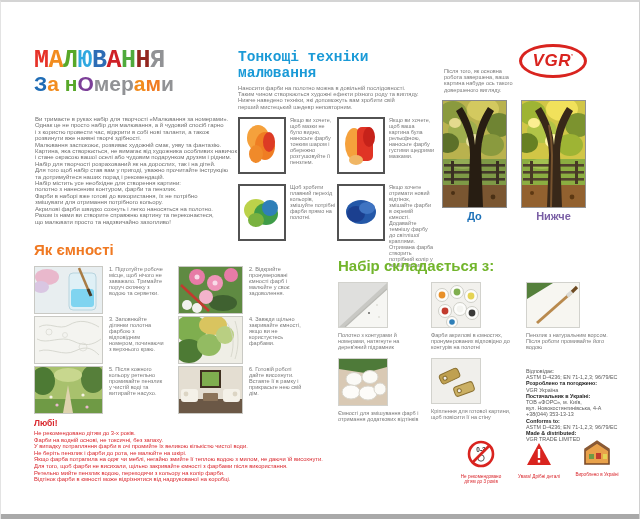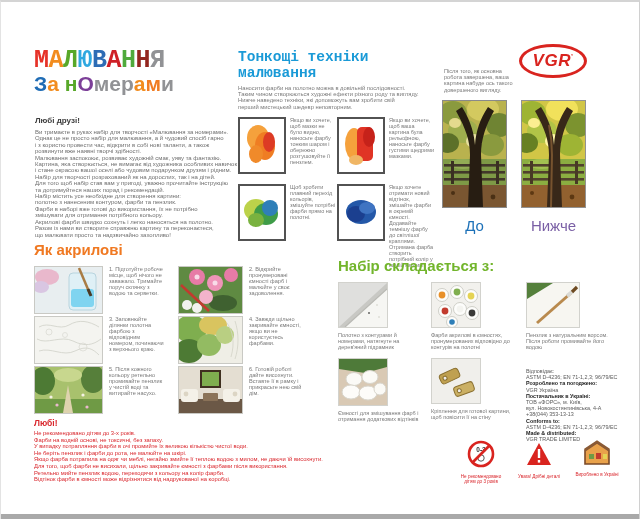--- a/index.html
+++ b/index.html
@@ -21,21 +21,21 @@
   .tech-frame{width:44px;height:53px;border:2px solid #525252;background:#fff;flex:none;display:flex;align-items:center;justify-content:center;}
   .tech-text{font-size:5.5px;line-height:6px;color:#7a7a7a;}
   
   .note .ln{font-size:5.6px;line-height:6.2px;color:#7a7a7a;}
   .logo-oval{width:62px;height:28px;border:3px solid #d9241f;border-radius:50%;display:flex;align-items:center;justify-content:center;}
   .logo-oval span{color:#d9241f;font-weight:800;font-style:italic;font-size:17px;letter-spacing:0.5px;}
   .logo-r{font-size:7px !important;vertical-align:super;font-style:normal !important;}
   .figures{display:flex;gap:14px;}
   .fig{width:65px;text-align:center;}
   .fig svg{display:block;border:1px solid #8a8a8a;}
-  .fig-label{margin-top:9px;font-size:15px;font-weight:400;}
+  .fig-label{margin-top:2px;font-size:11px;font-weight:700;}
   .lbl-before{color:#1d71b8;}
   .lbl-after{color:#7a5fa5;}
   .after-img{filter:saturate(1.2) brightness(1.06);}
   
   .howto-h{font-size:15px;font-weight:800;color:#f07922;margin:0 0 8px 0;}
   .howto-grid{display:grid;grid-template-columns:144px 150px;}
   .step{display:flex;gap:6px;margin-bottom:4px;height:46px;}
   .step svg{flex:none;border:1px solid #c9c9c4;}
   .step-text{width:56px;font-size:5.6px;line-height:6px;color:#7a7a7a;}
   
@@ -58,21 +58,20 @@
 <body>
 
 <div class="page">
 
   <div class="abs" style="left:33px;top:46px;">
     <div class="title-l1"><span style="color: rgb(230, 50, 40);">М</span><span style="color: rgb(242, 140, 30);">А</span><span style="color: rgb(88, 168, 41);">Л</span><span style="color: rgb(47, 168, 224);">Ю</span><span style="color: rgb(45, 108, 181);">В</span><span style="color: rgb(207, 32, 39);">А</span><span style="color: rgb(79, 170, 60);">Н</span><span style="color: rgb(147, 38, 31);">Н</span><span style="color: rgb(145, 146, 149);">Я</span></div>
     <div class="title-l2"><span style="color: rgb(31, 108, 181);">З</span><span style="color: rgb(242, 140, 30);">а</span><span style="color: rgb(145, 146, 149);"> </span><span style="color: rgb(88, 168, 41);">н</span><span style="color: rgb(124, 63, 152);">О</span><span style="color: rgb(145, 146, 149);">м</span><span style="color: rgb(145, 146, 149);">е</span><span style="color: rgb(145, 146, 149);">р</span><span style="color: rgb(242, 140, 30);">а</span><span style="color: rgb(240, 124, 35);">м</span><span style="color: rgb(145, 146, 149);">и</span></div>
   </div>
 
   <div class="abs" style="left:34px;top:114px;width:202px;">
-    <div class="intro-h">Любі друзі!</div>
     <div class="intro-lines">
         <div class="ln">Ви тримаєте в руках набір для творчості «Малювання за номерами».</div>
         <div class="ln">Однак це не просто набір для малювання, а й чудовий спосіб гарно</div>
         <div class="ln">і з користю провести час, відкрити в собі нові таланти, а також</div>
         <div class="ln">розвинути вже наявні творчі здібності.</div>
         <div class="ln">Малювання заспокоює, розвиває художній смак, уяву та фантазію.</div>
         <div class="ln">Картина, яка створюється, не вимагає від художника особливих навичок</div>
         <div class="ln">і стане окрасою вашої оселі або чудовим подарунком друзям і рідним.</div>
         <div class="ln">Набір для творчості розрахований як на дорослих, так і на дітей.</div>
         <div class="ln">Для того щоб набір став вам у пригоді, уважно прочитайте інструкцію</div>
@@ -205,21 +204,21 @@
         <circle cx="50" cy="96" r="2.4" fill="#533618"></circle>
         <circle cx="30" cy="100" r="2" fill="#a57c4c"></circle>
         <path d="M25 106 L27 54 C27 40 23 28 13 10 L19 6 C29 22 31 34 32 44 C33 30 37 18 45 6 L51 10 C43 24 38 38 38 54 L40 106 Z" fill="#33261a"></path>
         <path d="M29 106 L30 54 C30 44 29 34 27 24" stroke="#6b4f33" stroke-width="2" fill="none"></path>
       </svg>
       <div class="fig-label lbl-after">Нижче</div>
     </div>
   </div>
 
   <div class="abs" style="left:33px;top:239px;width:300px;">
-    <h2 class="howto-h">Як акрилові</h2>
+    <h2 class="howto-h">Як ємності</h2>
     <div class="howto-grid">
       <div class="step">
         <svg width="67" height="46" viewBox="0 0 67 46">
           <rect width="67" height="46" fill="#e8eef0"></rect>
           <ellipse cx="12" cy="10" rx="12" ry="8" fill="#e9b8cc"></ellipse>
           <ellipse cx="6" cy="20" rx="8" ry="6" fill="#d9c6e2"></ellipse>
           <rect x="34" y="6" width="27" height="37" rx="4" fill="#dff0f6" stroke="#b8d4de"></rect>
           <rect x="36" y="22" width="23" height="18" rx="3" fill="#7fd4f0"></rect>
           <line x1="44" y1="1" x2="55" y2="27" stroke="#a97c44" stroke-width="2.5"></line>
           <line x1="53" y1="22" x2="56" y2="29" stroke="#4a3a26" stroke-width="3"></line>

